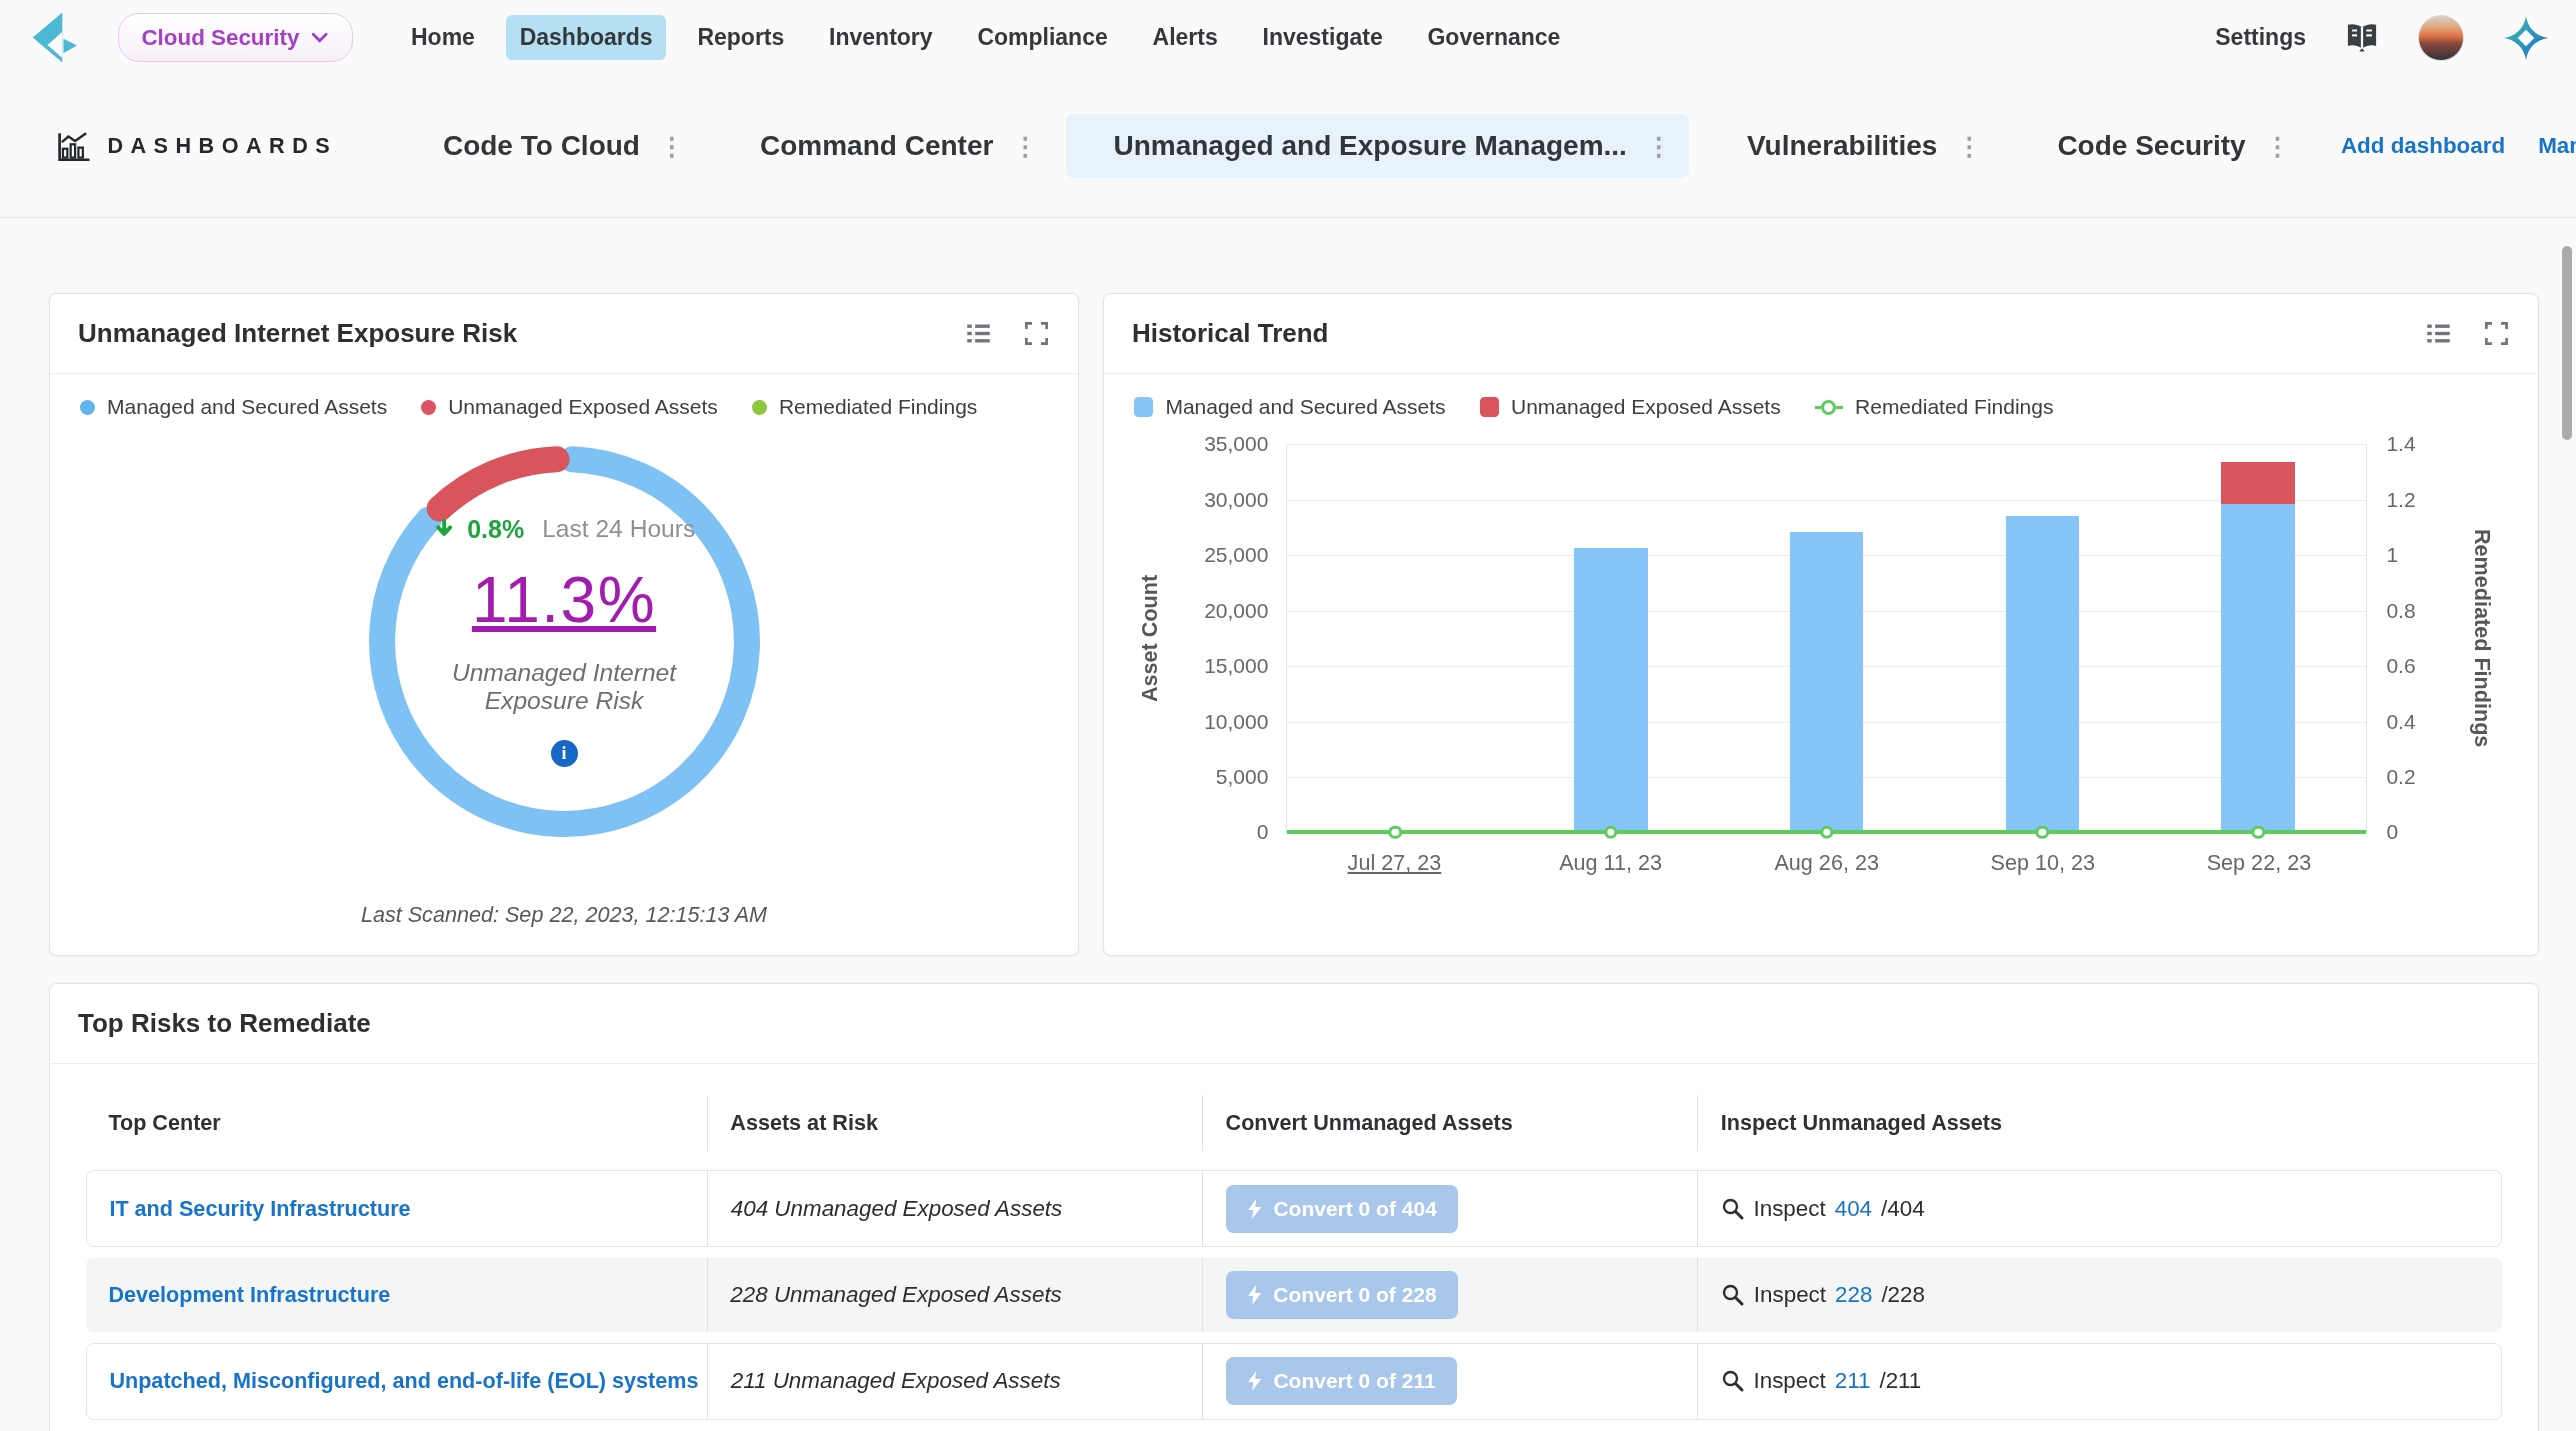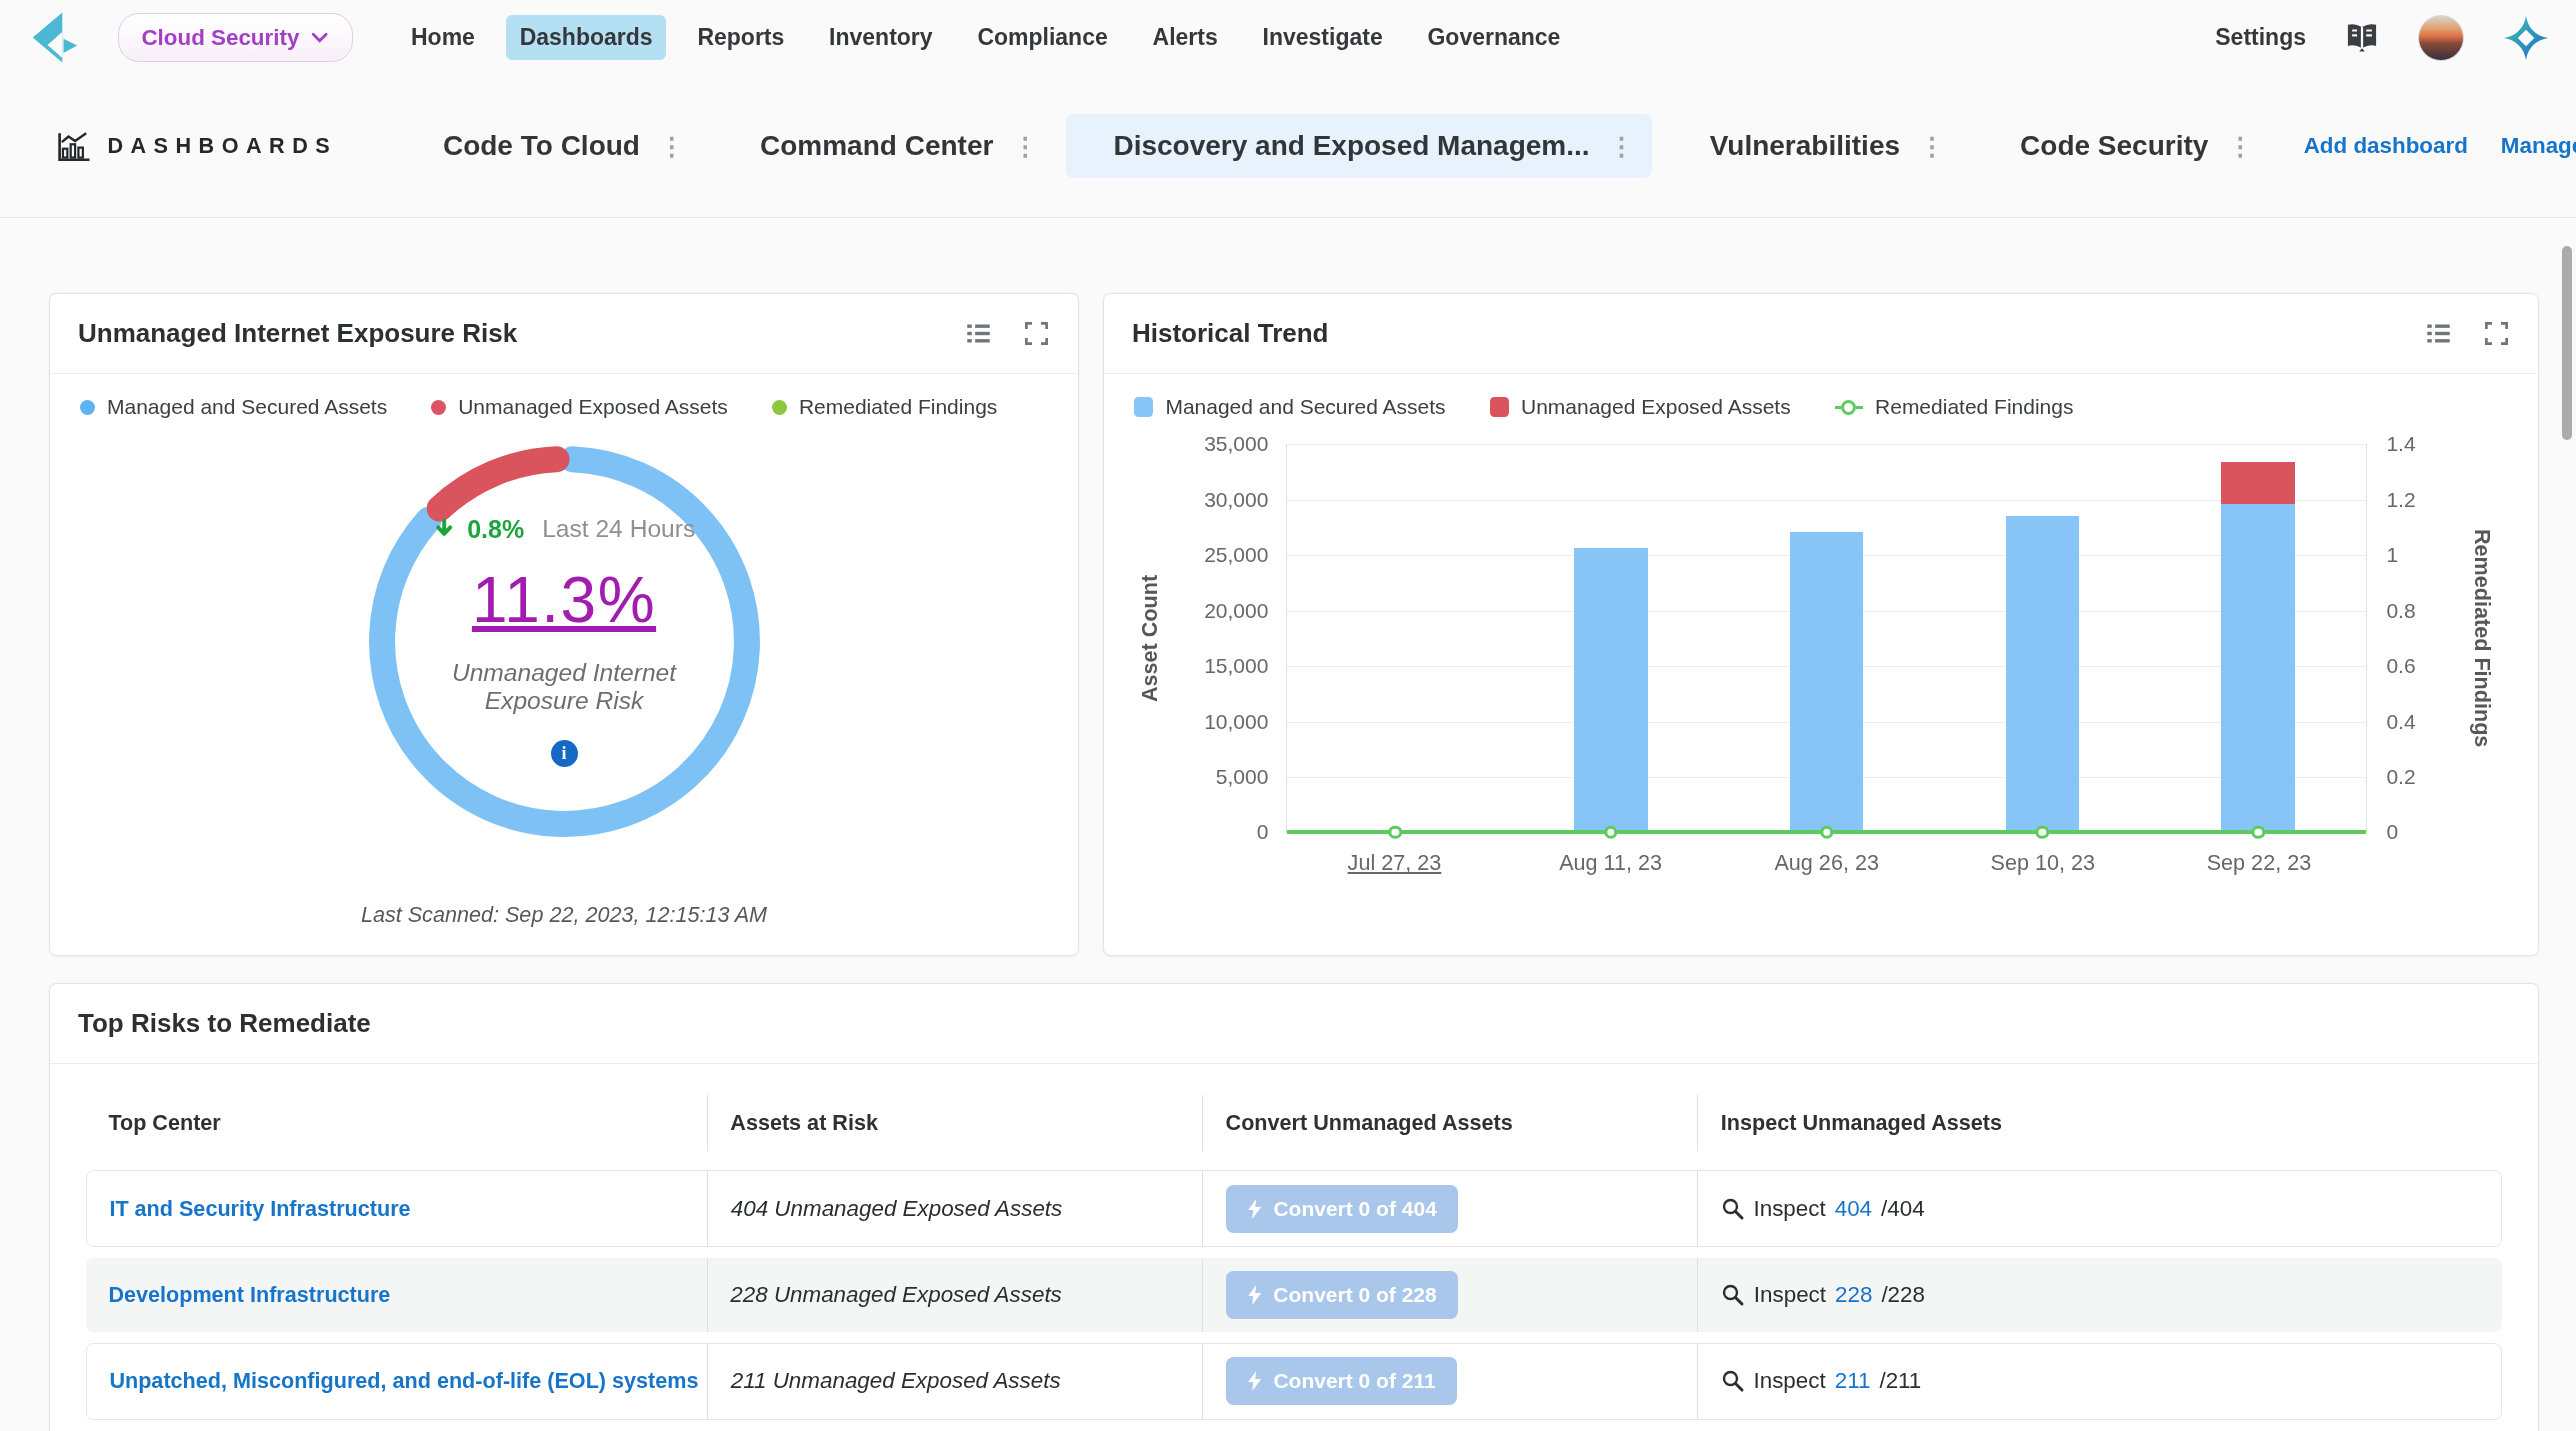--- a/index.html
+++ b/index.html
@@ -42,21 +42,21 @@
   .cards-row { display:flex; gap:24px; }
   .card { background:#FFF; border:0.7px solid #E2E3E4; border-radius:7.5px; box-shadow:0 0.7px 3px rgba(0,0,0,0.05); }
   .card-header { display:flex; align-items:center; justify-content:space-between; padding:24px 28px; border-bottom:1.5px solid #ECEDEE; }
   .card-title { font-size:26px; font-weight:700; color:#2D2F31; }
   .hdr-icons { display:flex; align-items:center; gap:31px; }
   .hdr-icons svg { width:27px; height:27px; cursor:pointer; }
 
   .exposure-card { width:1030px; height:663px; display:flex; flex-direction:column; }
   .trend-card { flex:1; height:663px; display:flex; flex-direction:column; }
 
-  .legend-row { display:flex; align-items:center; gap:44px; padding:21px 30px 6px; }
+  .legend-row { display:flex; align-items:center; gap:34px; padding:21px 30px 6px; }
   .legend-item { display:flex; align-items:center; gap:12px; cursor:pointer; }
   .legend-item .lbl { font-size:21px; color:#3C4043; }
   .mk-dot { width:15px; height:15px; border-radius:50%; }
   .mk-square { width:19.4px; height:19.4px; border-radius:4.5px; }
   .mk-ring { display:flex; align-items:center; }
   .mk-ring .seg { width:6.7px; height:3px; }
   .mk-ring .ring { width:15px; height:15px; border-radius:50%; border-width:3.7px; border-style:solid; background:#FFF; }
 
   
   .donut-wrap { position:relative; width:417px; height:417px; margin:7.5px auto 0; }
@@ -179,21 +179,21 @@
     <div class="dash-tabs" id="dash-tabs">
         <div class="dash-tab">
           <span class="tlabel">Code To Cloud</span>
           <span class="kebab"></span>
         </div>
         <div class="dash-tab">
           <span class="tlabel">Command Center</span>
           <span class="kebab"></span>
         </div>
         <div class="dash-tab active">
-          <span class="tlabel">Discovery and Exposed Managem...</span>
+          <span class="tlabel">Unmanaged and Exposure Managem...</span>
           <span class="kebab"></span>
         </div>
         <div class="dash-tab">
           <span class="tlabel">Vulnerabilities</span>
           <span class="kebab"></span>
         </div>
         <div class="dash-tab">
           <span class="tlabel">Code Security</span>
           <span class="kebab"></span>
         </div>

